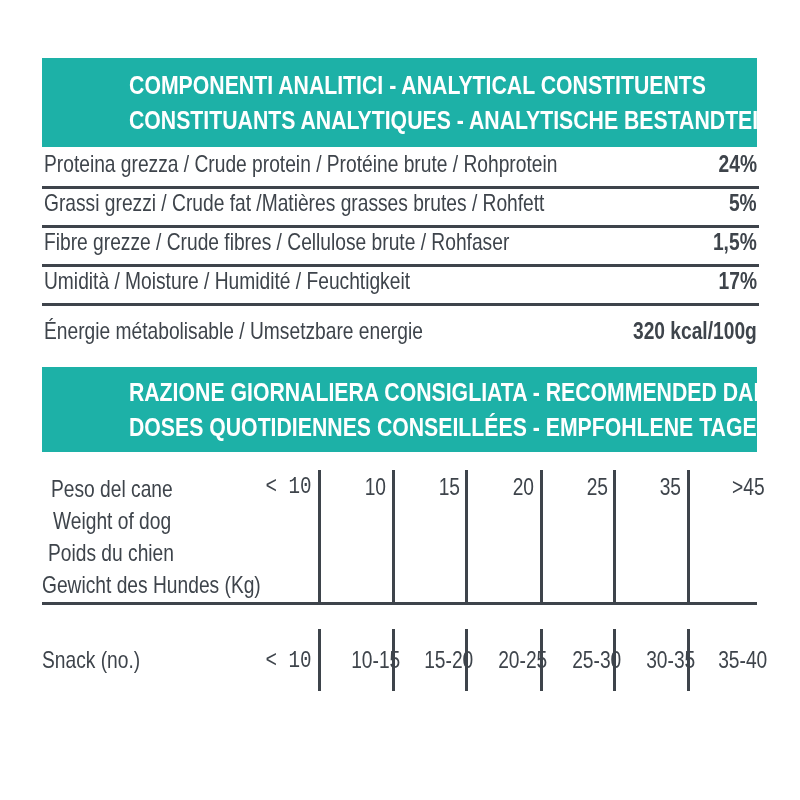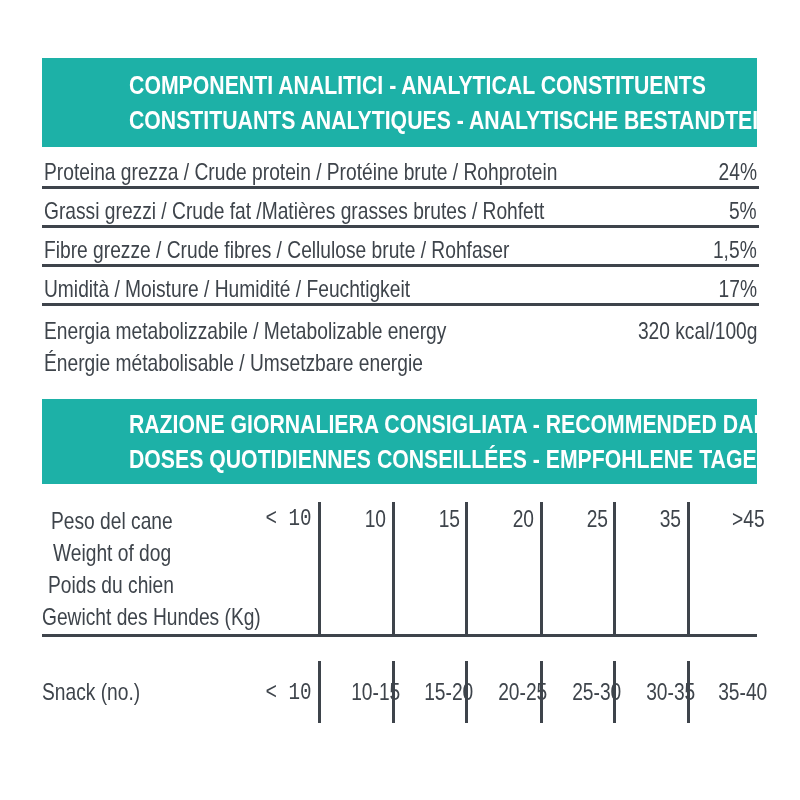--- a/index.html
+++ b/index.html
@@ -33,32 +33,32 @@
   .cond {
     display:inline-block; white-space:nowrap;
     transform:scaleX(0.8); transform-origin:left center;
   }
   .condr { transform-origin:right center; }
   .condc { transform-origin:center center; }
 
   
   .atable { width:717px; margin-top:3px; font-size:24px; }
   .arow {
-    display:flex; justify-content:space-between; align-items:flex-end;
+    display:flex; justify-content:space-between; align-items:flex-start;
     height:39px;
     border-bottom:3px solid var(--ink, #3e444b);
     padding:0 2px 0 2px;
   }
   .arow.energy {
     height:auto; border-bottom:none;
     align-items:flex-start;
     padding-top:9px;
   }
   .alabel { flex:1 1 auto; text-align:left; }
-  .avalue { flex:0 0 auto; text-align:right; }
+  .avalue { flex:0 0 auto; text-align:right;font-weight:bold; }
   .energy .alabel div { line-height:32px; }
   .energy .avalue { line-height:32px; }
 
   
   .itable {
     width:715px; margin-top:18px;
     display:grid;
     grid-template-columns:170px 106px 74px 73px 75px 73px 74px 70px;
     font-size:24px;
   }
@@ -94,21 +94,20 @@
     <div class="arow">
       <span class="alabel"><span class="cond">Fibre grezze / Crude fibres / Cellulose brute / Rohfaser</span></span>
       <span class="avalue"><span class="cond condr">1,5%</span></span>
     </div>
     <div class="arow">
       <span class="alabel"><span class="cond">Umidità / Moisture / Humidité / Feuchtigkeit</span></span>
       <span class="avalue"><span class="cond condr">17%</span></span>
     </div>
     <div class="arow energy">
       <span class="alabel">
-        <div><span class="cond">Energia metabolizzabile / Metabolizable energy</span></div>
         <div><span class="cond">Énergie métabolisable / Umsetzbare energie</span></div>
       </span>
       <span class="avalue"><span class="cond condr">320 kcal/100g</span></span>
     </div>
   </div>
 
   <div class="banner banner-2" style="margin-top:20px;">
     <span class="bline">RAZIONE GIORNALIERA CONSIGLIATA - RECOMMENDED DAILY INTAKE</span>
     <span class="bline">DOSES QUOTIDIENNES CONSEILLÉES - EMPFOHLENE TAGESRATIONEN</span>
   </div>

